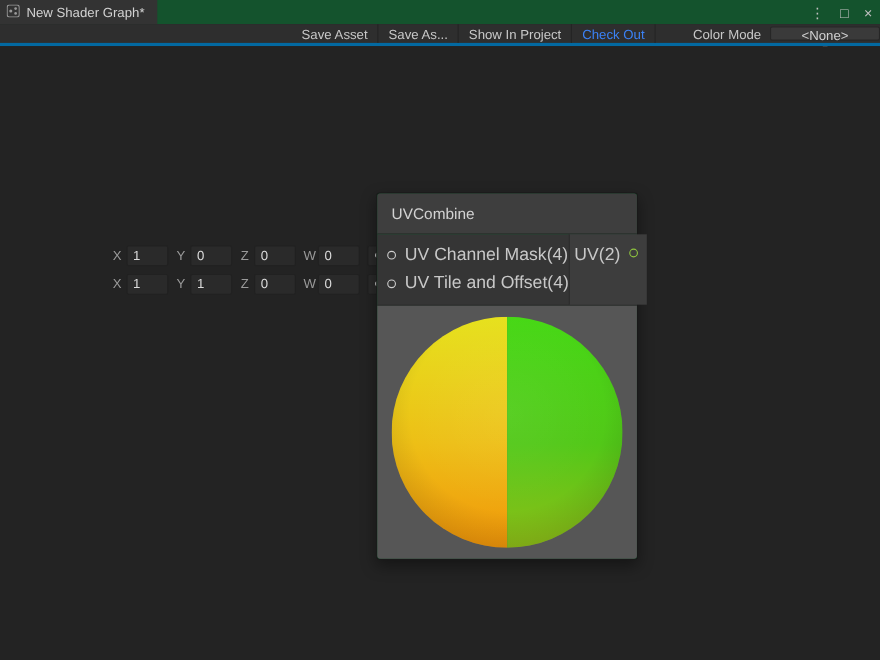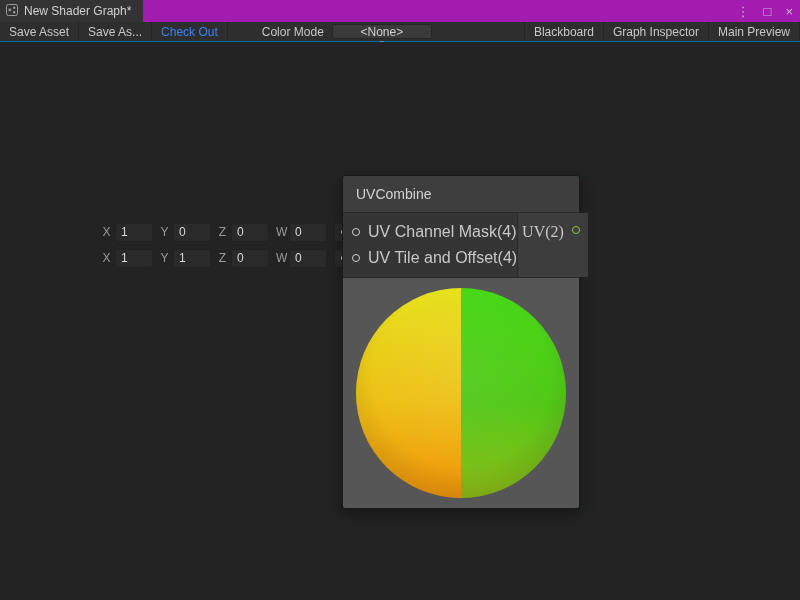--- a/index.html
+++ b/index.html
@@ -1,26 +1,26 @@
 <!DOCTYPE html>
 <html><head>
 <meta charset="utf-8">
 <style>
   * { box-sizing: border-box; margin: 0; padding: 0; }
   html,body { width:800px; height:600px; overflow:hidden; }
   body { font-family:"Liberation Sans", sans-serif; background:#232323; position:relative; color:#c8c8c8; }
 
   
-  .tabbar { position:absolute; top:0; left:0; width:800px; height:22px; background:#a21caf; display:flex; align-items:stretch; }
+  .tabbar { position:absolute; top:0; left:0; width:800px; height:22px; background:#14532d; display:flex; align-items:stretch; }
   .tab { display:flex; align-items:center; gap:6px; padding:0 12px 0 6px; background:#333333; color:#d2d2d2; font-size:12px; }
   .win-controls { margin-left:auto; display:flex; align-items:center; }
   .win-controls span { padding:0 7px; font-size:13px; color:#c0c0c0; cursor:default; }
 
   
-  .toolbar { position:absolute; top:22px; left:0; width:800px; height:20px; background:#2e2e2e; border-bottom:1px solid #0369a1; display:flex; align-items:stretch; font-size:12px;justify-content:flex-end; }
+  .toolbar { position:absolute; top:22px; left:0; width:800px; height:20px; background:#2e2e2e; border-bottom:3px solid #0369a1; display:flex; align-items:stretch; font-size:12px;justify-content:flex-end; }
   .tbtn { display:flex; align-items:center; padding:0 9px; border-right:1px solid #242424; color:#c8c8c8; cursor:default; white-space:nowrap; }
   .tbtn.first { border-left:1px solid #242424; }
   .tbtn.disabled { color:#3b82f6; }
   .cm-label { display:flex; align-items:center; padding:2px 8px; margin-left:26px; color:#c8c8c8; }
   .dropdown { width:100px; margin:2px 0; background:#3a3a3a; border:1px solid #262626; border-radius:2px; display:flex; align-items:center; justify-content:space-between; padding:0 6px; color:#d0d0d0; cursor:default;flex-direction:column; }
   .dropdown .arrow { font-size:8px; color:#b4b4b4; }
   .right-group { margin-left:auto; display:flex; align-items:stretch; }
 
   
   .canvas { position:absolute; top:42px; left:0; width:800px; height:558px; background:#232323; }
@@ -42,21 +42,21 @@
 
   
   .node { position:absolute; left:342px; top:133px; width:238px; background:#14532d; border:1px solid #191919; border-radius:3px; box-shadow:0 5px 14px rgba(0,0,0,0.4); }
   .node-header { height:37px; display:flex; align-items:center; padding:0 13px; font-size:14px; color:#d2d2d2; background:#3e3e3e; border-bottom:1px solid #2a2a2a; border-radius:3px 3px 0 0; }
   .node-ports { display:flex; background:#353535; border-bottom:1px solid #2a2a2a; }
   .inputs { flex:1; padding:6px 0; }
   .port-row { height:26px; display:flex; align-items:center; gap:8px; padding-left:9px; }
   .port-circle { width:8px; height:8px; border:1px solid #cfcfcf; border-radius:50%; flex:none; }
   .port-circle.green { border-color:#8fc43f; }
   .port-label { font-size:16px; color:#c8c8c8; white-space:nowrap; }
-  .output-cell { width:72px; border-left:1px solid #2a2a2a; background:#3d3d3d; display:flex; align-items:flex-start; justify-content:flex-end; gap:8px; padding:10px 8px 0 4px;font-family:Liberation Serif, serif; }
+  .output-cell { width:72px; border-left:1px solid #2a2a2a; background:#3d3d3d; display:flex; align-items:flex-start; justify-content:flex-end; gap:8px; padding:10px 8px 0 4px; }
   .output-cell .port-label { color:#c8c8c8; }
   .output-cell .port-circle { margin-top:3px; }
 
   
   .node-preview { height:230px; background:#565656; border-radius:0 0 3px 3px; position:relative; overflow:hidden; }
   .sphere { position:absolute; left:13px; top:10px; width:210px; height:210px; border-radius:50%; overflow:hidden; }
   .sphere .half { position:absolute; top:0; bottom:0; width:50%; }
   .sphere .half.left { left:0; background:linear-gradient(180deg,#e6e11e 0%,#edbf16 55%,#f1960a 100%); }
   .sphere .half.right { right:0; background:linear-gradient(180deg,#47d816 0%,#52c818 55%,#8fbe18 100%); }
   .sphere .shade { position:absolute; inset:0; border-radius:50%; background:radial-gradient(circle at 50% 42%, rgba(255,255,255,0.06) 0%, rgba(0,0,0,0) 55%, rgba(0,0,0,0.22) 95%); }
@@ -79,30 +79,26 @@
   <div class="win-controls">
     <span>⋮</span>
     <span>□</span>
     <span>×</span>
   </div>
 </div>
 
 <div class="toolbar">
   <div class="tbtn">Save Asset</div>
   <div class="tbtn">Save As...</div>
+  <div class="tbtn">Show In Project</div>
   <div class="tbtn disabled">Check Out</div>
   <div class="cm-label">Color Mode</div>
   <div class="dropdown">
     <span>&lt;None&gt;</span>
     <span class="arrow">▼</span>
-  </div>
-  <div class="right-group">
-    <div class="tbtn first">Blackboard</div>
-    <div class="tbtn">Graph Inspector</div>
-    <div class="tbtn">Main Preview</div>
   </div>
 </div>
 
 <div class="canvas">
 
   <div class="edge e1"></div>
   <div class="edge e2"></div>
 
   <div class="vec-row r1">
     <div class="vfield">

